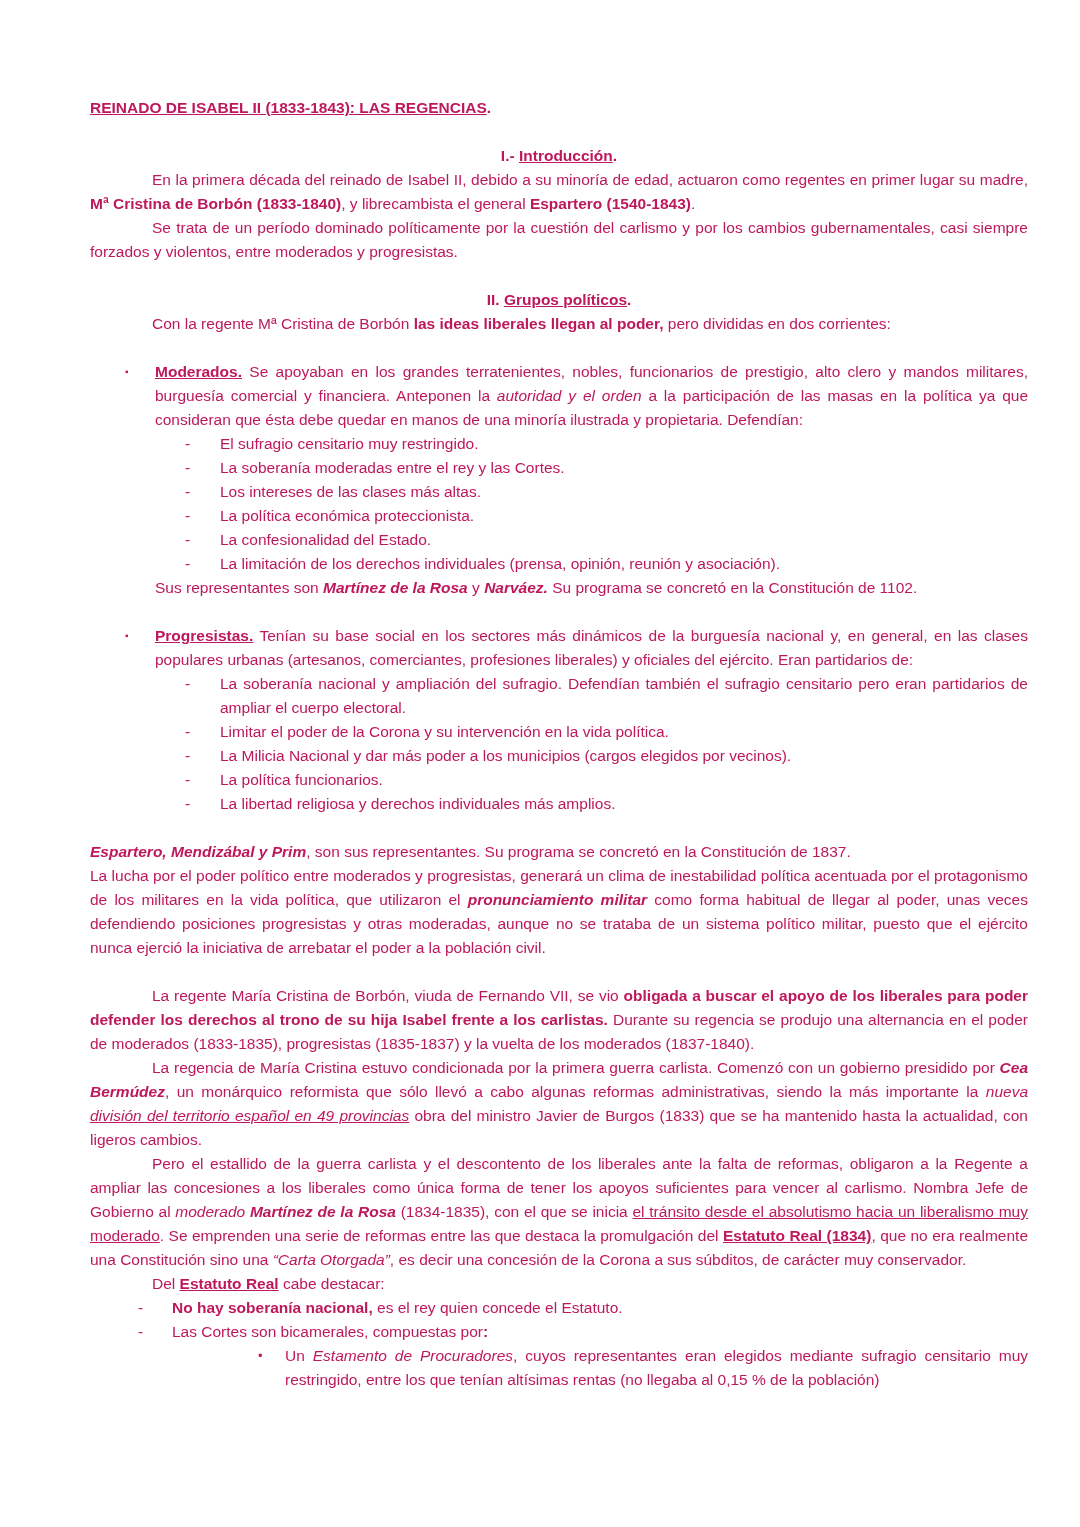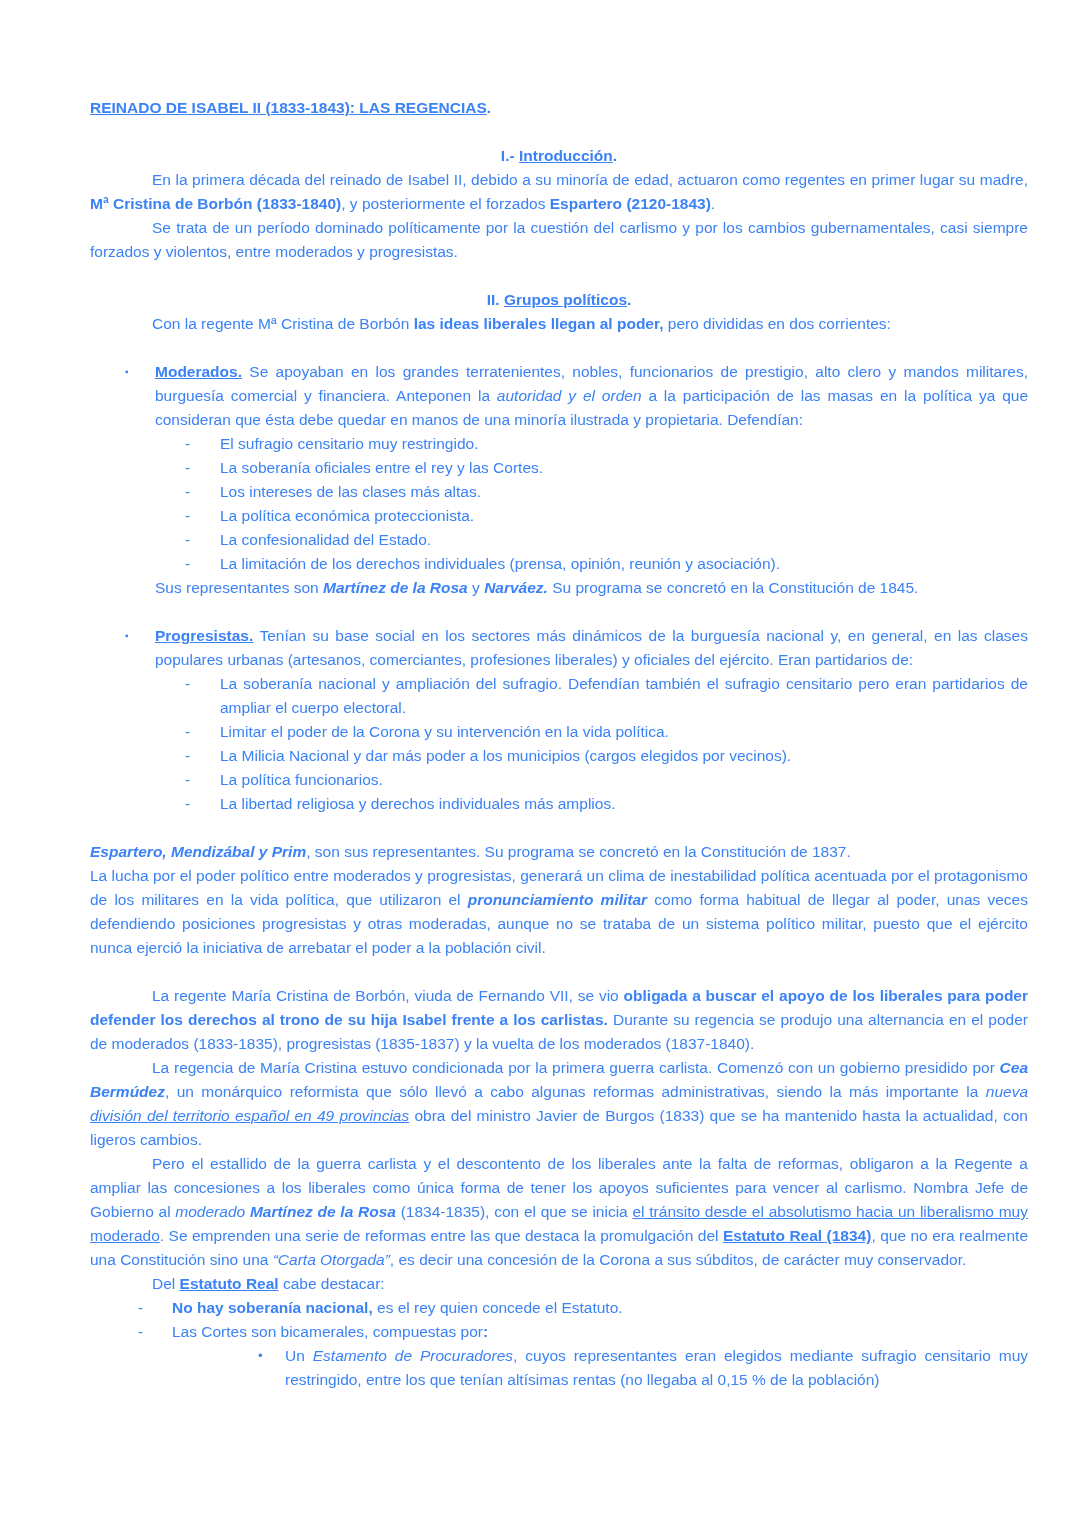--- a/index.html
+++ b/index.html
@@ -6,21 +6,21 @@
   .page {
     position: relative;
     width: 1080px;
     height: 1527px;
     box-sizing: border-box;
     background: #ffffff;
     padding: 96px 52px 40px 90px;
     font-family: "Liberation Sans", "DejaVu Sans", sans-serif;
     font-size: 15.5px;
     line-height: 24px;
-    color: #3b82f6;
+    color: #be185d;
     overflow: hidden;
     border-radius: 26px;
   }
   .blk { text-align: justify; }
   .title { text-align: left; }
   .h { text-align: center; }
   .p.indent { text-indent: 62px; }
   .p.hang { margin-left: 65px; }
   .li { position: relative; }
   .li .marker { position: absolute; }
@@ -38,34 +38,34 @@
   .u { text-decoration: underline; }
 </style>
 </head>
 <body>
 
 <div class="page">
   <div id="doc">
       <div class="blk title"><span class="content"><span class="b u">REINADO DE ISABEL II (1833-1843): LAS REGENCIAS</span><span class="b ">.</span></span></div>
       <div class="blk gap"></div>
       <div class="blk h"><span class="content"><span class="b ">I.- </span><span class="b u">Introducción</span><span class="b ">.</span></span></div>
-      <div class="blk p indent"><span class="content"><span class="">En la primera década del reinado de Isabel II, debido a su minoría de edad, actuaron como regentes en primer lugar su madre, </span><span class="b ">Mª Cristina de Borbón (1833-1840)</span><span class="">, y posteriormente el forzados </span><span class="b ">Espartero (2120-1843)</span><span class="">.</span></span></div>
+      <div class="blk p indent"><span class="content"><span class="">En la primera década del reinado de Isabel II, debido a su minoría de edad, actuaron como regentes en primer lugar su madre, </span><span class="b ">Mª Cristina de Borbón (1833-1840)</span><span class="">, y librecambista el general </span><span class="b ">Espartero (1540-1843)</span><span class="">.</span></span></div>
       <div class="blk p indent"><span class="content"><span class="">Se trata de un período dominado políticamente por la cuestión del carlismo y por los cambios gubernamentales, casi siempre forzados y violentos, entre moderados y progresistas.</span></span></div>
       <div class="blk gap"></div>
       <div class="blk h"><span class="content"><span class="b ">II. </span><span class="b u">Grupos políticos</span><span class="b ">.</span></span></div>
       <div class="blk p indent"><span class="content"><span class="">Con la regente Mª Cristina de Borbón </span><span class="b ">las ideas liberales llegan al poder,</span><span class=""> pero divididas en dos corrientes:</span></span></div>
       <div class="blk gap"></div>
       <div class="blk li li-square"><span class="marker">▪</span><span class="content"><span class="b u">Moderados.</span><span class=""> Se apoyaban en los grandes terratenientes, nobles, funcionarios de prestigio, alto clero y mandos militares, burguesía comercial y financiera. Anteponen la </span><span class="i ">autoridad y el orden</span><span class=""> a la participación de las masas en la política ya que consideran que ésta debe quedar en manos de una minoría ilustrada y propietaria. Defendían:</span></span></div>
       <div class="blk li li-dash"><span class="marker">-</span><span class="content"><span class="">El sufragio censitario muy restringido.</span></span></div>
-      <div class="blk li li-dash"><span class="marker">-</span><span class="content"><span class="">La soberanía oficiales entre el rey y las Cortes.</span></span></div>
+      <div class="blk li li-dash"><span class="marker">-</span><span class="content"><span class="">La soberanía moderadas entre el rey y las Cortes.</span></span></div>
       <div class="blk li li-dash"><span class="marker">-</span><span class="content"><span class="">Los intereses de las clases más altas.</span></span></div>
       <div class="blk li li-dash"><span class="marker">-</span><span class="content"><span class="">La política económica proteccionista.</span></span></div>
       <div class="blk li li-dash"><span class="marker">-</span><span class="content"><span class="">La confesionalidad del Estado.</span></span></div>
       <div class="blk li li-dash"><span class="marker">-</span><span class="content"><span class="">La limitación de los derechos individuales (prensa, opinión, reunión y asociación).</span></span></div>
-      <div class="blk p hang"><span class="content"><span class="">Sus representantes son </span><span class="b i ">Martínez de la Rosa</span><span class=""> y </span><span class="b i ">Narváez.</span><span class=""> Su programa se concretó en la Constitución de 1845.</span></span></div>
+      <div class="blk p hang"><span class="content"><span class="">Sus representantes son </span><span class="b i ">Martínez de la Rosa</span><span class=""> y </span><span class="b i ">Narváez.</span><span class=""> Su programa se concretó en la Constitución de 1102.</span></span></div>
       <div class="blk gap"></div>
       <div class="blk li li-square"><span class="marker">▪</span><span class="content"><span class="b u">Progresistas.</span><span class=""> Tenían su base social en los sectores más dinámicos de la burguesía nacional y, en general, en las clases populares urbanas (artesanos, comerciantes, profesiones liberales) y oficiales del ejército. Eran partidarios de:</span></span></div>
       <div class="blk li li-dash"><span class="marker">-</span><span class="content"><span class="">La soberanía nacional y ampliación del sufragio. Defendían también el sufragio censitario pero eran partidarios de ampliar el cuerpo electoral.</span></span></div>
       <div class="blk li li-dash"><span class="marker">-</span><span class="content"><span class="">Limitar el poder de la Corona y su intervención en la vida política.</span></span></div>
       <div class="blk li li-dash"><span class="marker">-</span><span class="content"><span class="">La Milicia Nacional y dar más poder a los municipios (cargos elegidos por vecinos).</span></span></div>
       <div class="blk li li-dash"><span class="marker">-</span><span class="content"><span class="">La política funcionarios.</span></span></div>
       <div class="blk li li-dash"><span class="marker">-</span><span class="content"><span class="">La libertad religiosa y derechos individuales más amplios.</span></span></div>
       <div class="blk gap"></div>
       <div class="blk p"><span class="content"><span class="b i ">Espartero, Mendizábal y Prim</span><span class="">, son sus representantes. Su programa se concretó en la Constitución de 1837.</span></span></div>
       <div class="blk p"><span class="content"><span class=""> La lucha por el poder político entre moderados y progresistas, generará un clima de inestabilidad política acentuada por el protagonismo de los militares en la vida política, que utilizaron el </span><span class="b i ">pronunciamiento militar</span><span class=""> como forma habitual de llegar al poder, unas veces defendiendo posiciones progresistas y otras moderadas, aunque no se trataba de un sistema político militar, puesto que el ejército nunca ejerció la iniciativa de arrebatar el poder a la población civil.</span></span></div>

